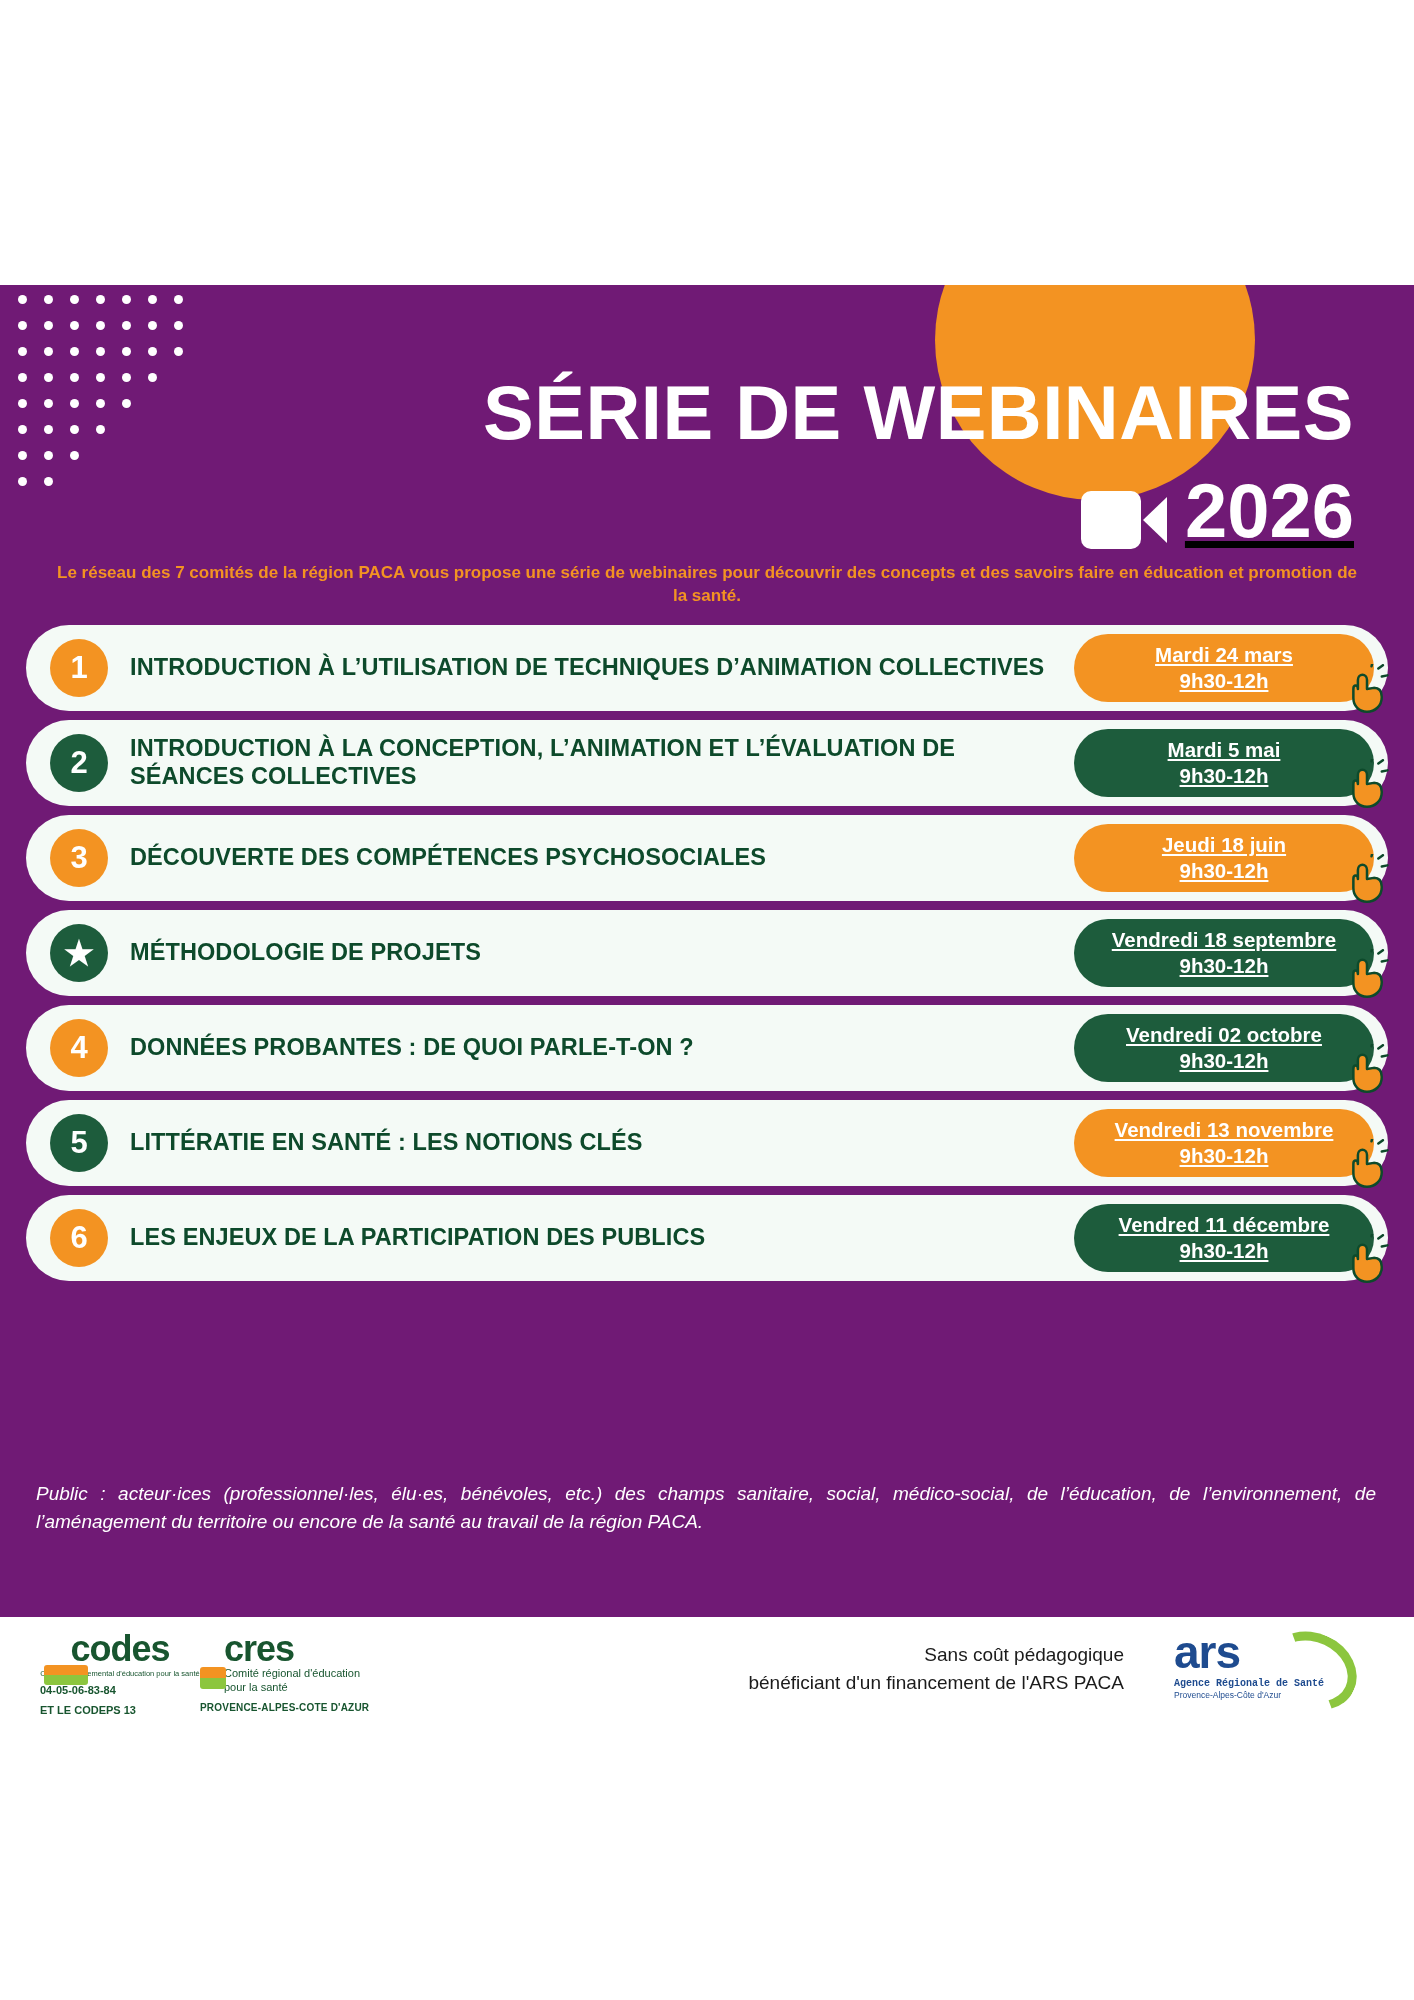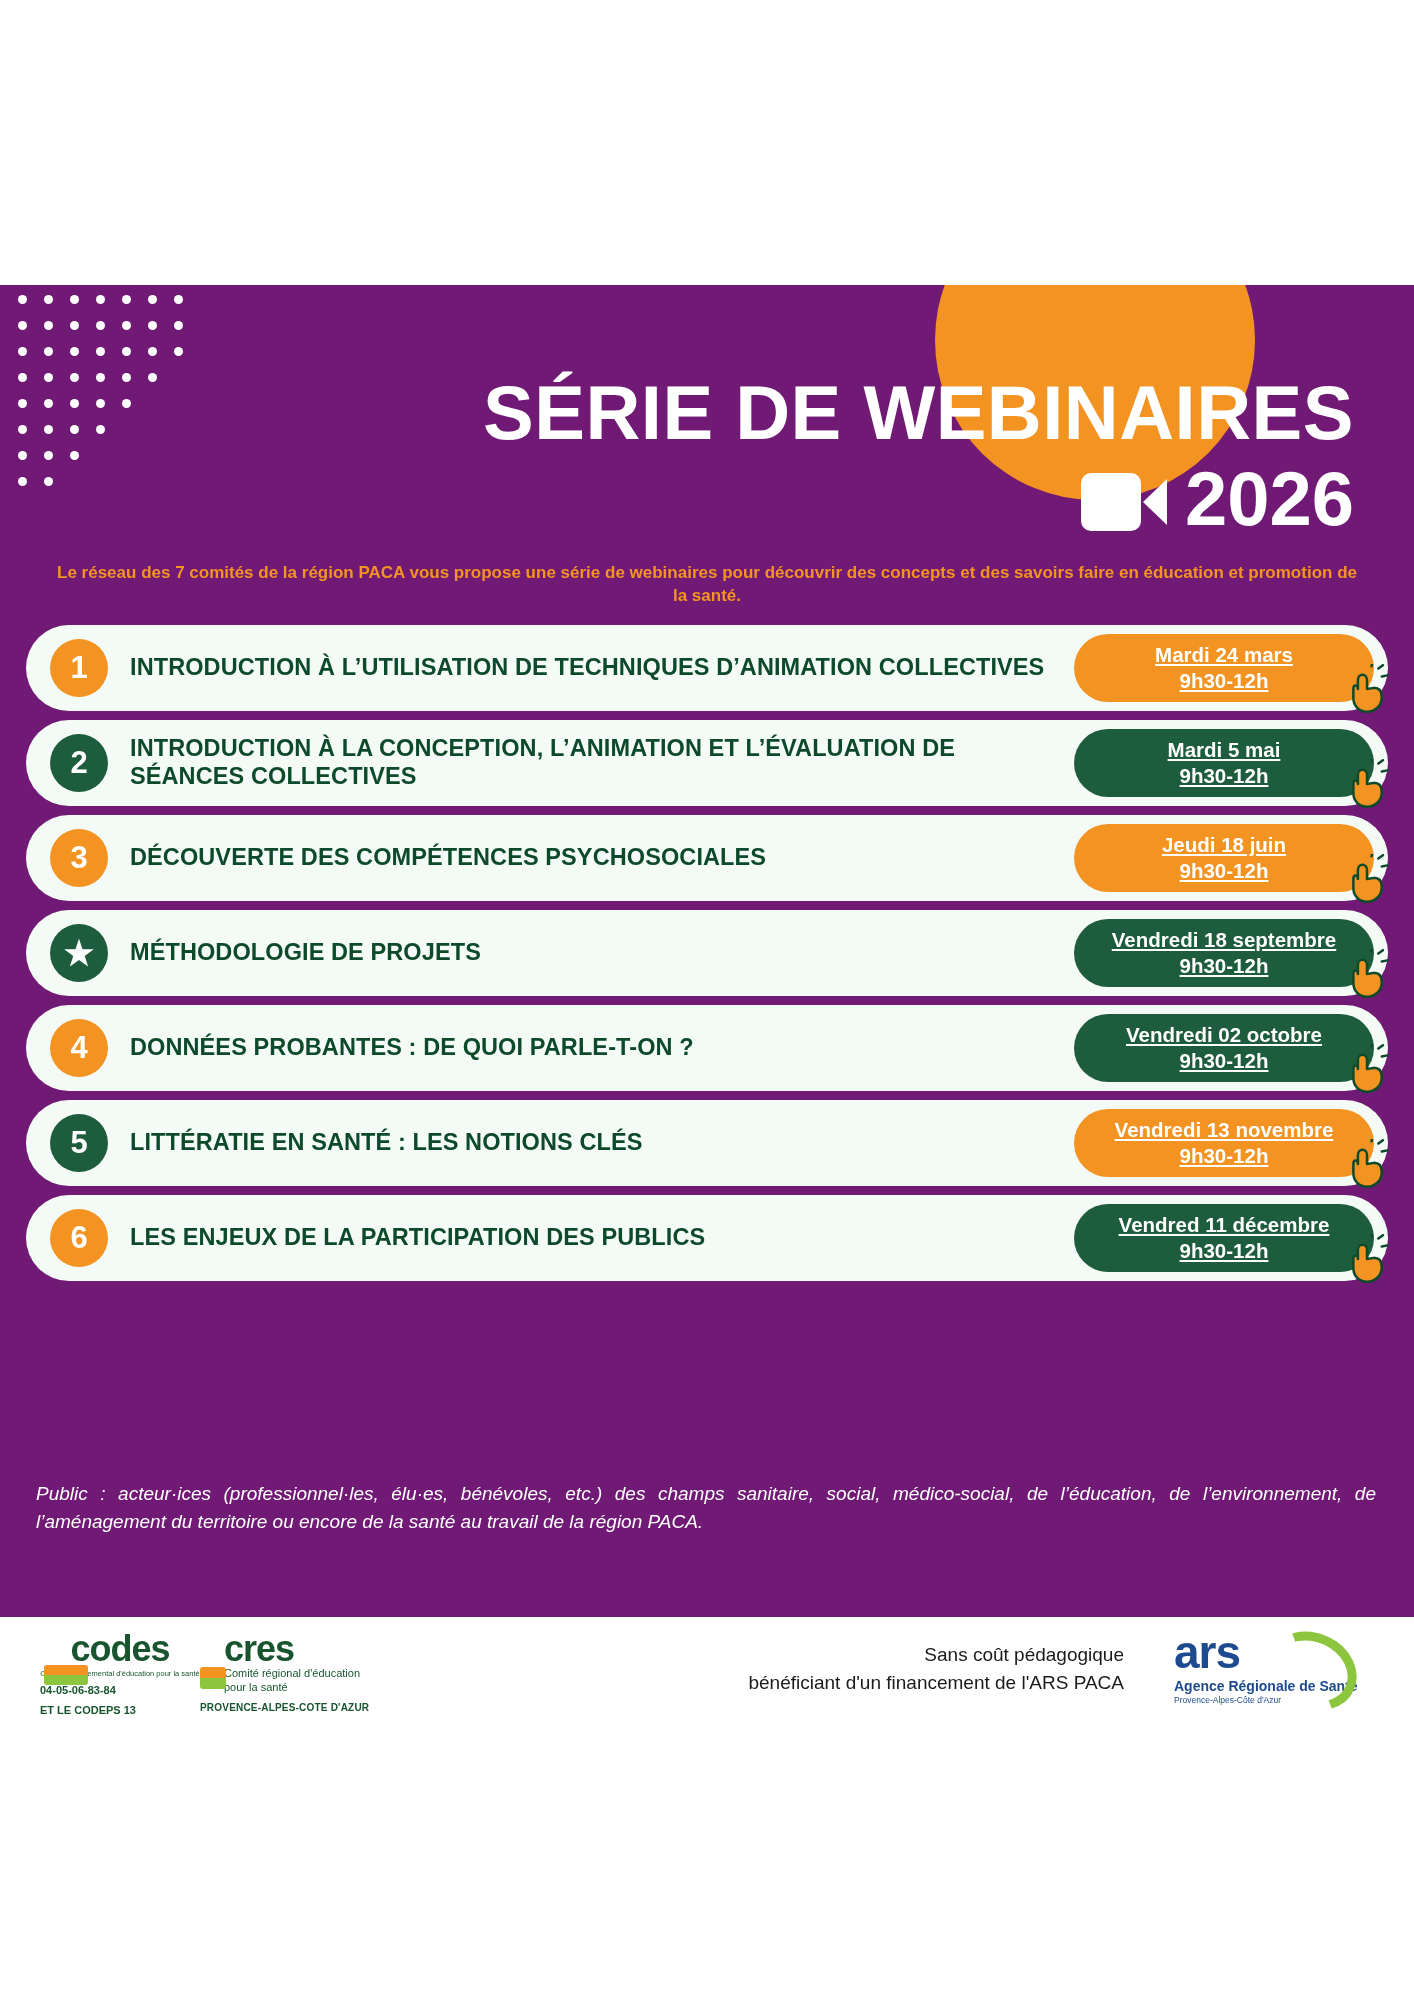--- a/index.html
+++ b/index.html
@@ -55,23 +55,24 @@
   .title-main {
     font-size: 76px;
     font-weight: bold;
     color: #ffffff;
     letter-spacing: 0.5px;
     line-height: 1;
   }
   .title-row2 {
     display: flex;
     justify-content: flex-end;
-    align-items: center;
-    margin-top: 10px;
+    align-items: flex-end;
+    margin-top: 22px;
     padding-right: 0px;
+    text-decoration: underline;
   }
   .cam-icon {
     position: relative;
     width: 86px;
     height: 58px;
     margin-right: 18px;
     margin-top: 6px;
   }
   .cam-body {
     position: absolute;
@@ -306,21 +307,21 @@
     border-bottom-color: transparent;
     border-radius: 50%;
     transform: rotate(25deg);
   }
   .ars-sub {
     font-size: 8.5px;
     color: #1e4b8f;
     line-height: 1.3;
     margin-top: 2px;
   }
-  .ars-sub b { font-size: 14px; }
+  .ars-sub b { font-size: 10px; font-family: Liberation Mono, monospace; }
 </style>
 </head>
 <body>
 
 <div id="poster">
 
   <div class="orange-circle"></div>
 
   <div class="dot-grid" id="dotgrid">
       <span class="dot" style="left: 0px; top: 0px;"></span>

